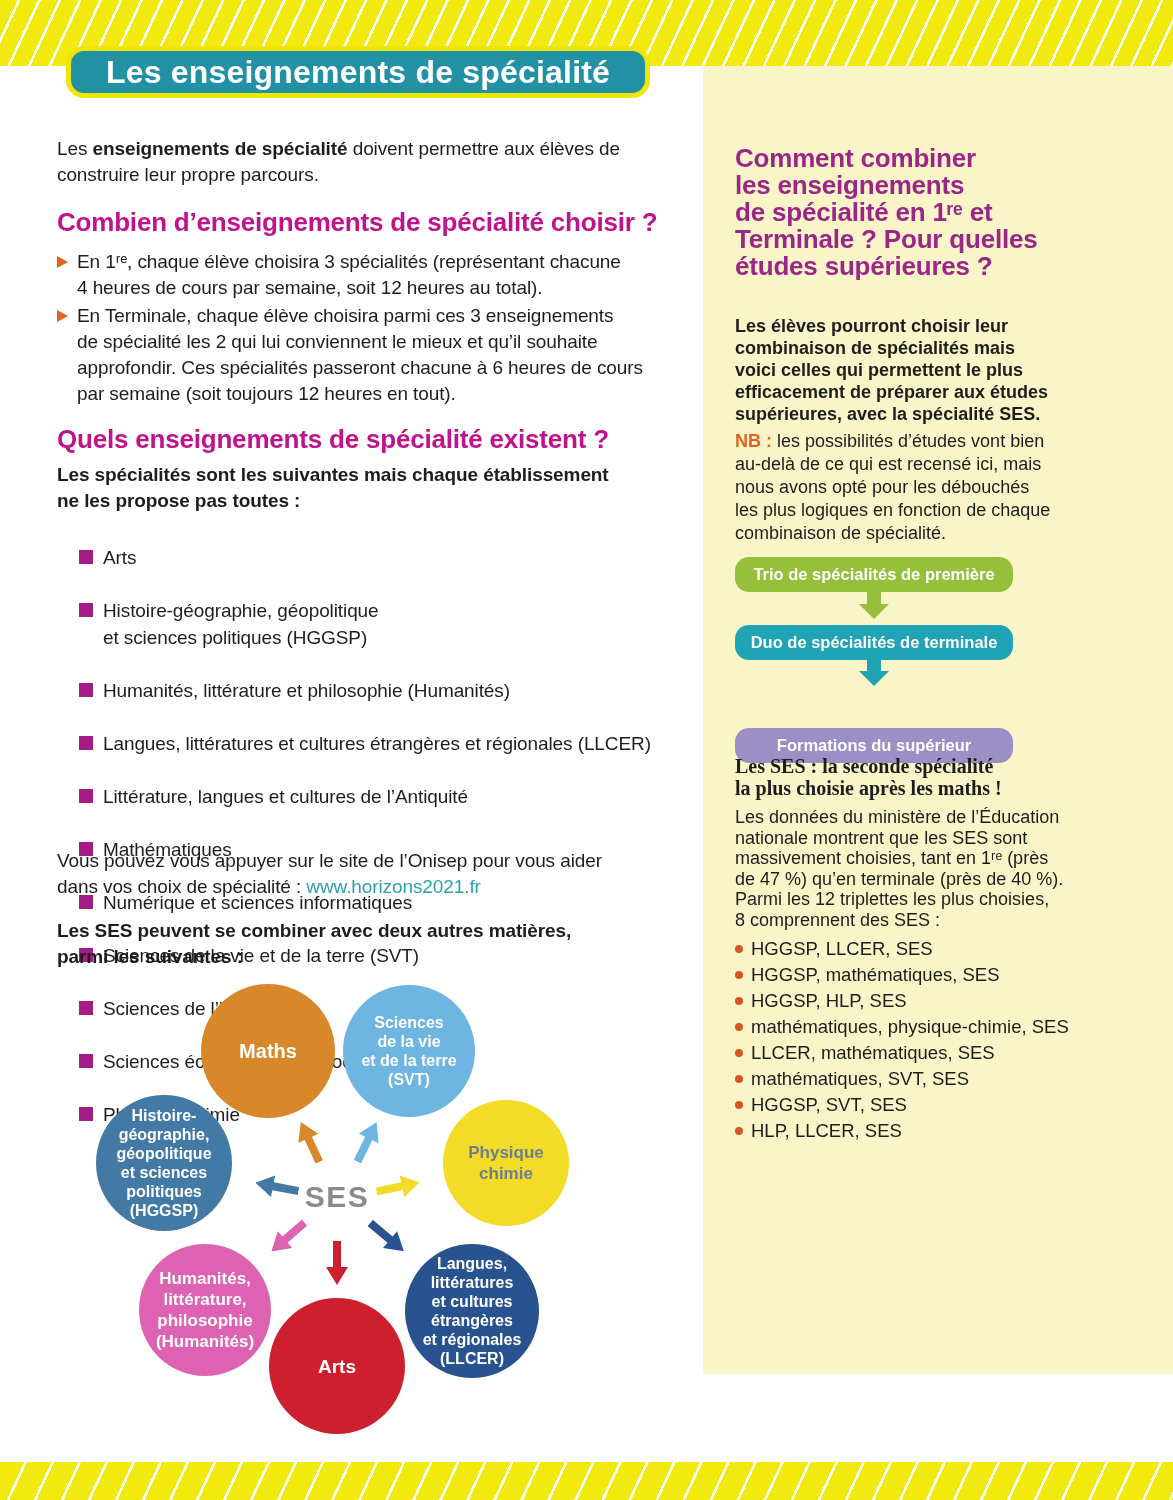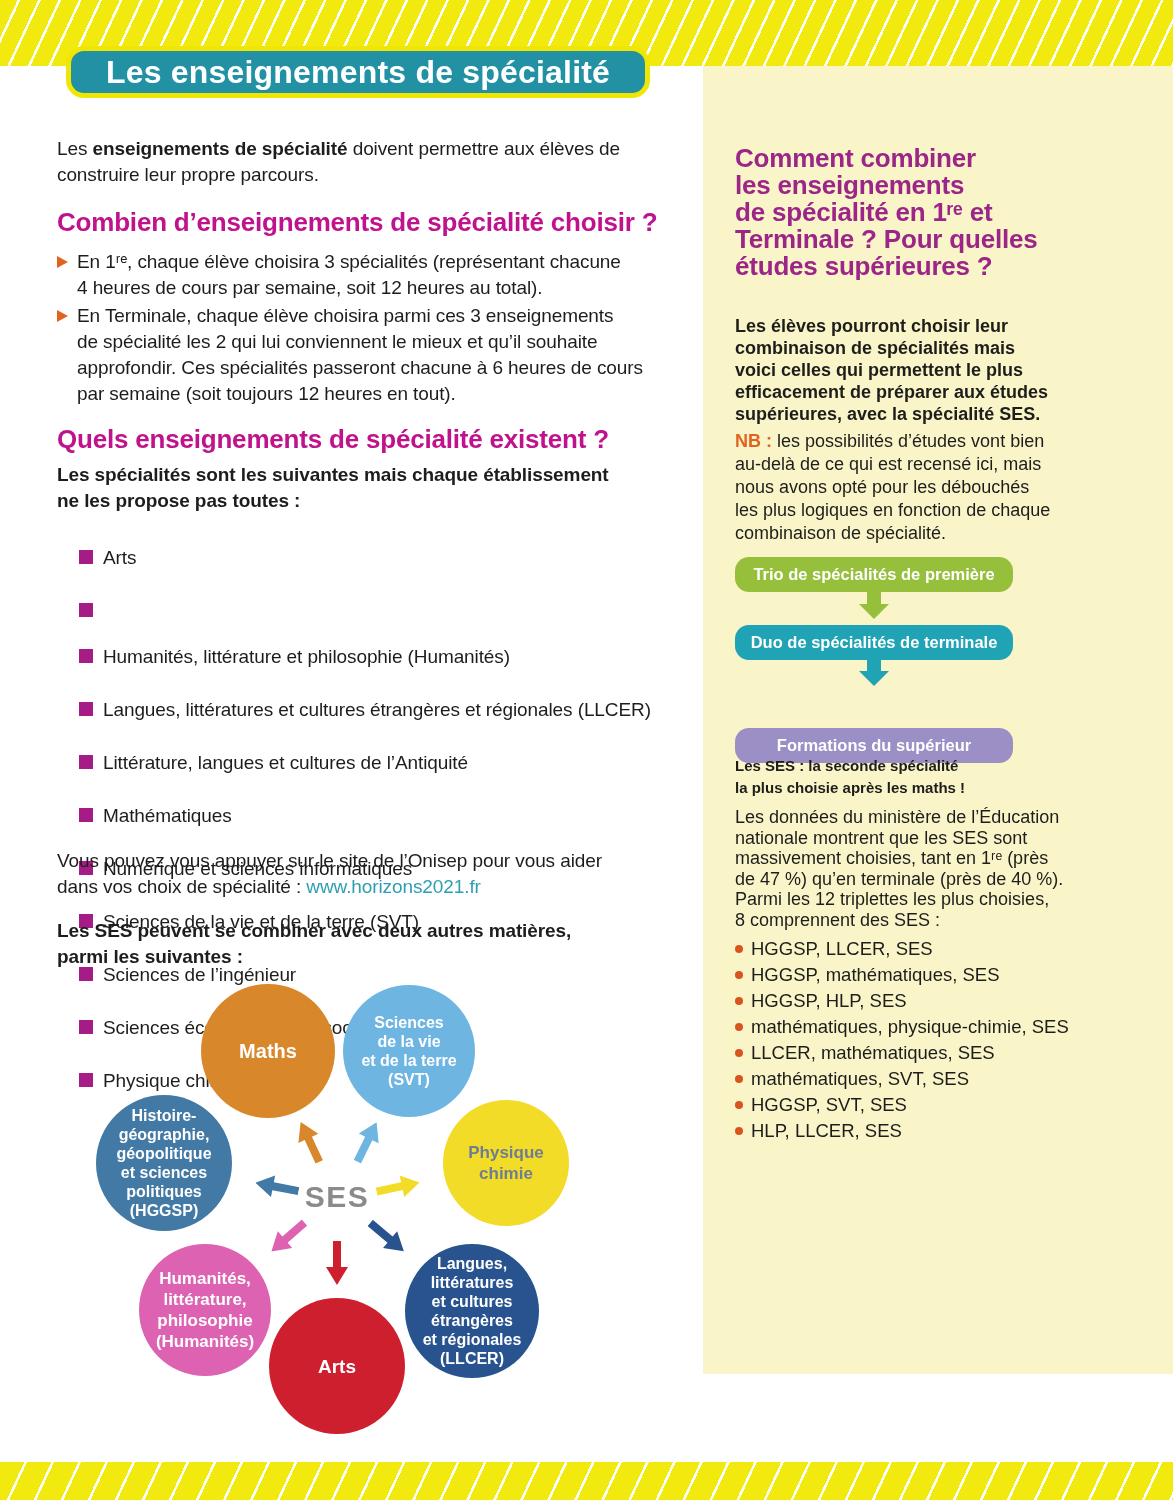--- a/index.html
+++ b/index.html
@@ -78,21 +78,21 @@
   .sb-nb      { top:364px; font-size:18px; line-height:23px; white-space:normal; }
   .sb-nb .nb-label { color:#E0631F; font-weight:bold; }
   .sb-nb .nb-text  { white-space:pre-line; }
   .sb-box { position:absolute; left:32px; width:278px; height:35px; border-radius:14px;
             display:flex; align-items:center; justify-content:center;
             color:#ffffff; font-weight:bold; font-size:16.5px; }
   .sb-box-1 { top:491px; } .sb-box-2 { top:559px; } .sb-box-3 { top:626px; }
   .sb-down-arrow { position:absolute; left:156px; width:30px; height:28px; }
   .sb-down-arrow svg { display:block; width:30px; height:28px; }
   .sb-arrow-1 { top:525px; } .sb-arrow-2 { top:592px; }
-  .sb-ses-heading { top:689px; font-weight:bold; font-size:15px; line-height:22px; }
+  .sb-ses-heading { top:689px; font-weight:bold; font-size:20px; line-height:22px;font-family:Liberation Serif, serif; }
   .sb-ses-text    { top:741px; font-size:18px; line-height:20.5px; }
   ul.triplets { list-style:none; margin:0; padding:0; position:absolute; left:32px; top:872px; width:345px; }
   ul.triplets li { display:flex; align-items:flex-start; height:26px; font-size:18.5px; line-height:22px; }
   .dot { flex:none; width:8px; height:8px; border-radius:50%; background:#D9531E; margin:7px 8px 0 0; }
 </style>
 </head>
 <body>
 
 <div class="page">
 
@@ -121,21 +121,22 @@
 par semaine (soit toujours 12 heures en tout).</div>
   </div>
 
   <div class="mb m-h2">Quels enseignements de spécialité existent ?</div>
 
   <div class="mb m-lead">Les spécialités sont les suivantes mais chaque établissement
 ne les propose pas toutes :</div>
 
   <ul class="mb m-list spec-list">
     <li><span class="sq"></span><span class="spec-label">Arts</span></li>
-    <li><span class="sq"></span></li>
+    <li><span class="sq"></span><span class="spec-label">Histoire-géographie, géopolitique
+et sciences politiques (HGGSP)</span></li>
     <li><span class="sq"></span><span class="spec-label">Humanités, littérature et philosophie (Humanités)</span></li>
     <li><span class="sq"></span><span class="spec-label">Langues, littératures et cultures étrangères et régionales (LLCER)</span></li>
     <li><span class="sq"></span><span class="spec-label">Littérature, langues et cultures de l’Antiquité</span></li>
     <li><span class="sq"></span><span class="spec-label">Mathématiques</span></li>
     <li><span class="sq"></span><span class="spec-label">Numérique et sciences informatiques</span></li>
     <li><span class="sq"></span><span class="spec-label">Sciences de la vie et de la terre (SVT)</span></li>
     <li><span class="sq"></span><span class="spec-label">Sciences de l’ingénieur</span></li>
     <li><span class="sq"></span><span class="spec-label">Sciences économiques et sociales (SES)</span></li>
     <li><span class="sq"></span><span class="spec-label">Physique chimie</span></li>
   </ul>

